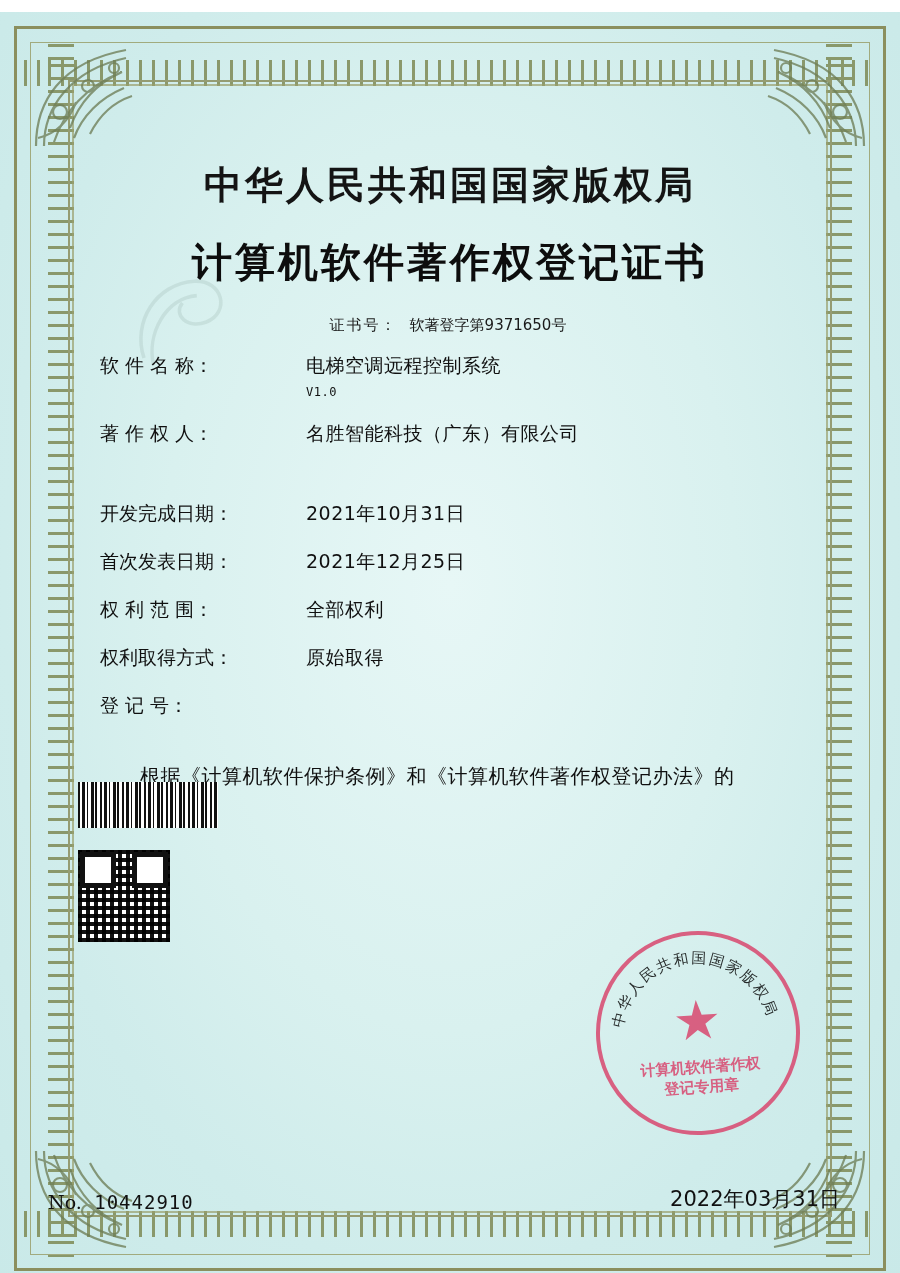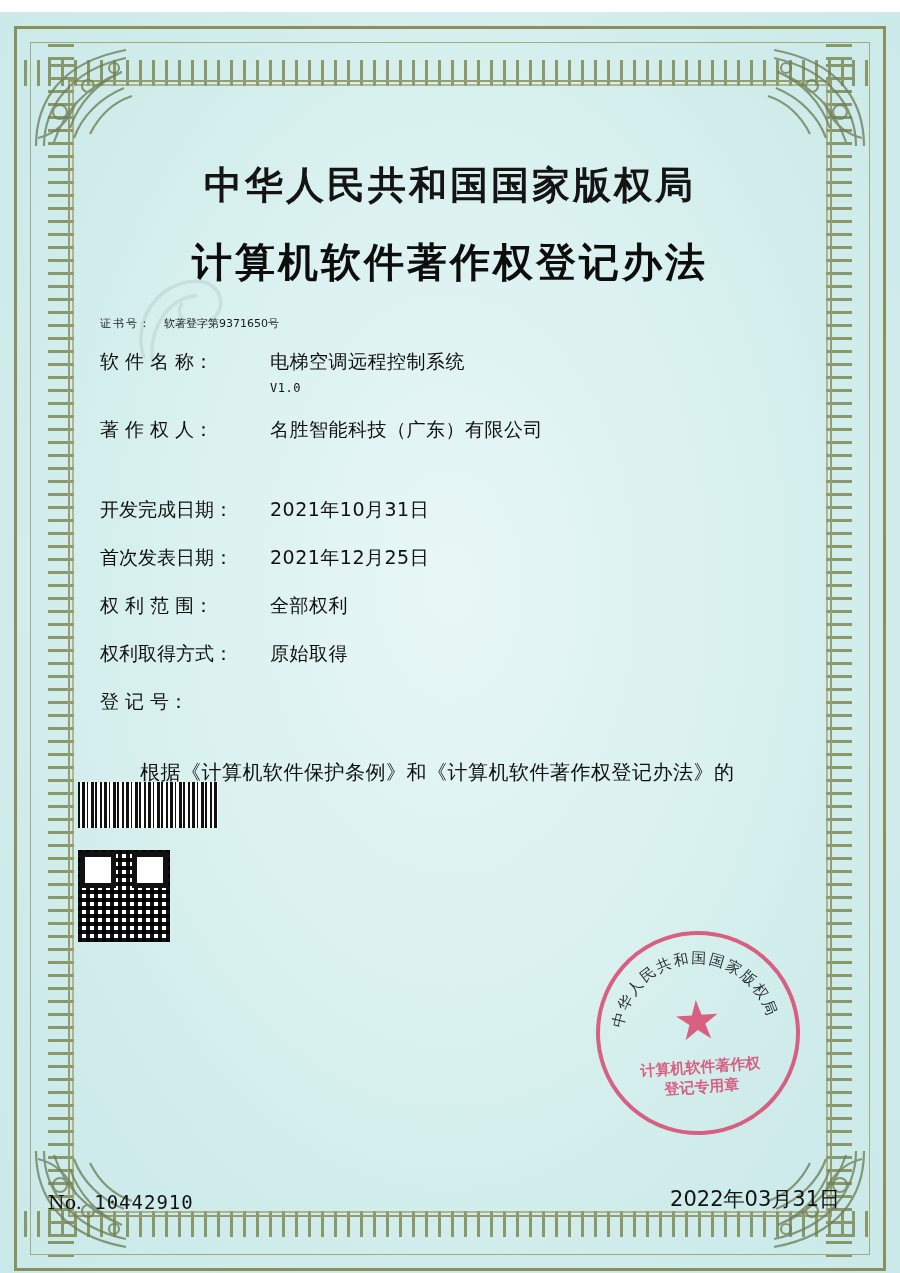--- a/index.html
+++ b/index.html
@@ -89,40 +89,41 @@
   .title-sub {
     text-align: center;
     font-size: 40px;
     letter-spacing: 3px;
     color: #0d0d0d;
     font-family: "DejaVu Serif", serif;
     font-weight: 700;
     margin-top: 24px;
   }
   .cert-no {
-    text-align: left;
-    font-size: 11px;
+    text-align: center;
+    font-size: 15px;
     color: #1a1a1a;
     margin-top: 26px;
     padding-right: 4px;
     font-family: "DejaVu Sans", sans-serif;
   }
   .cert-no .cert-no-label { letter-spacing: 2px; }
   .cert-no .cert-no-value { margin-left: 12px; }
 
   .fields {
     margin-top: 18px;
   }
   .field {
     display: flex;
     align-items: flex-start;
     margin-bottom: 14px;
     font-size: 19px;
     color: #101010;
     font-family: "DejaVu Sans", sans-serif;
+    gap: 36px;
   }
   .field .label {
     width: 170px;
     flex: 0 0 170px;
     white-space: nowrap;
     letter-spacing: 0px;
   }
   .field .value {
     flex: 1;
     letter-spacing: .5px;
@@ -324,21 +325,21 @@
     <g fill="none" stroke="#7f9b92" stroke-width="3">
       <path d="M20,80 C10,50 30,18 62,16 C86,15 92,42 72,50 C56,56 44,44 52,34"></path>
       <path d="M28,86 C22,60 38,30 64,28"></path>
     </g>
   </svg>
 
   <div class="content">
 
     <div class="title-main">中华人民共和国国家版权局</div>
 
-    <div class="title-sub">计算机软件著作权登记办法</div>
+    <div class="title-sub">计算机软件著作权登记证书</div>
 
     <div class="cert-no">
       <span class="cert-no-label">证书号：</span><span class="cert-no-value">软著登字第9371650号</span>
     </div>
 
     <div class="fields">
 
       <div class="field">
         <div class="label">软 件 名 称：</div>
         <div class="value">

